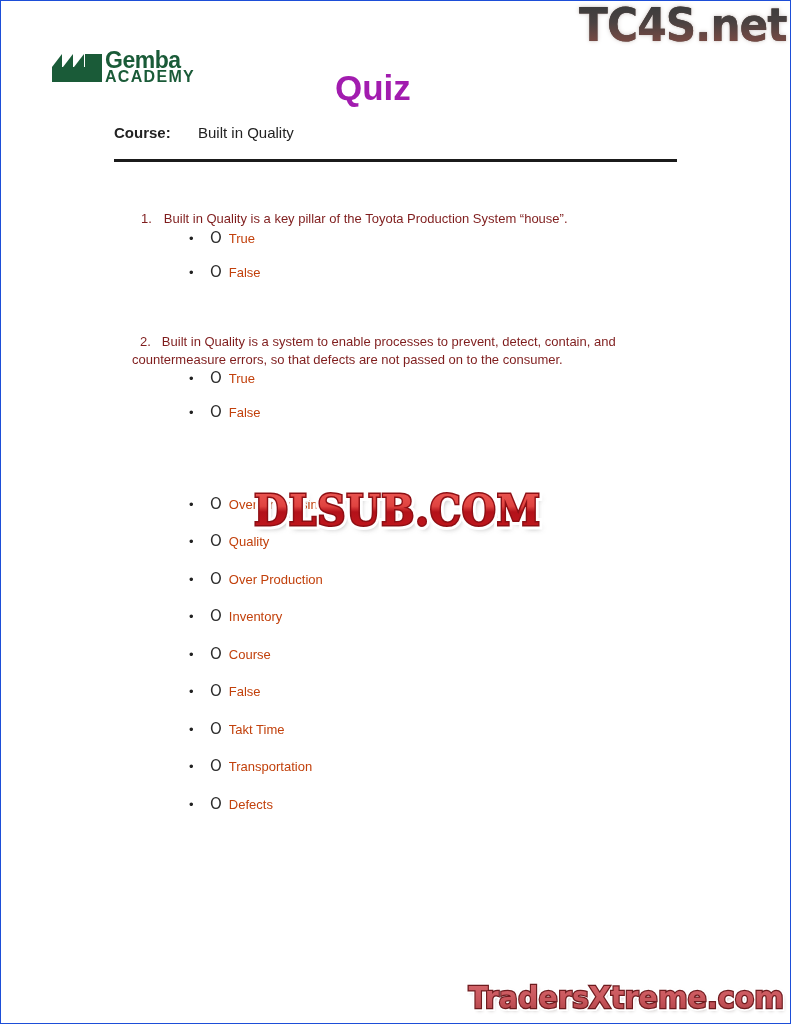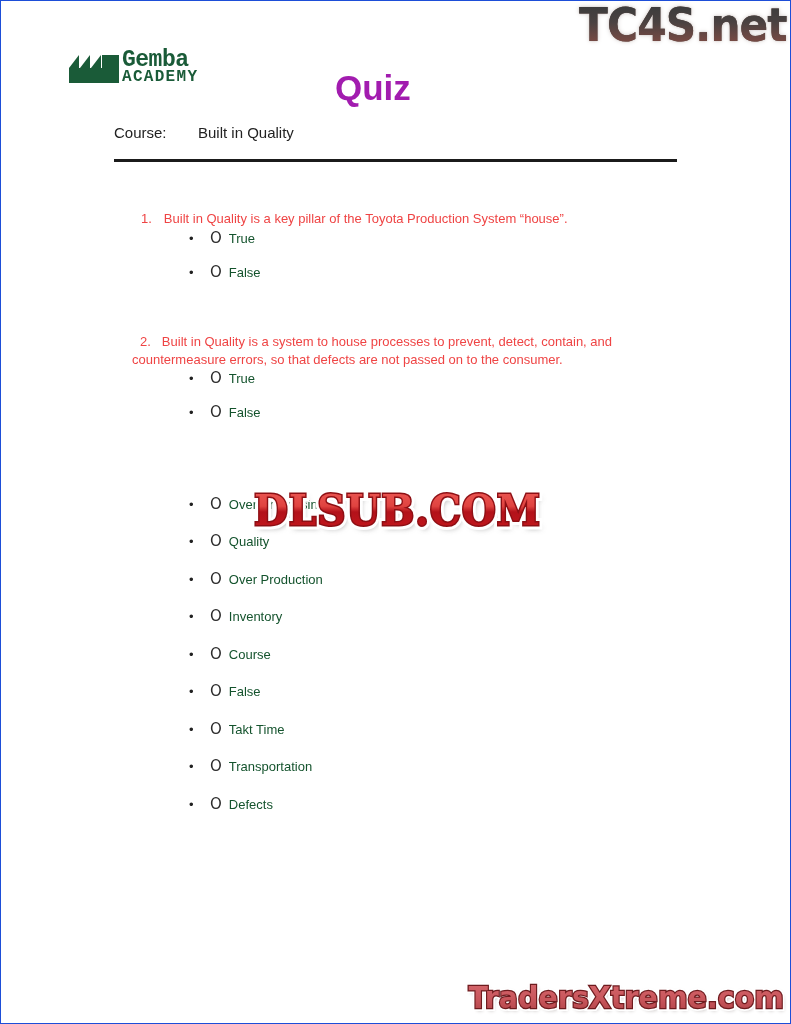--- a/index.html
+++ b/index.html
@@ -31,49 +31,49 @@
 
   
   .wm-traders{right:6px;bottom:8px;z-index:6;transform:scaleX(.92);transform-origin:bottom right;}
   .wm-traders>span{font:bold 31px "DejaVu Sans",sans-serif;letter-spacing:0;line-height:36px;}
   .wm-traders .l1{color:#fff;-webkit-text-stroke:6px #fff;text-shadow:0 0 4px #b5b0af,2px 3px 4px #c9c4c3;}
   .wm-traders .l2{color:#6e1b1e;-webkit-text-stroke:2.5px #6e1b1e;}
   .wm-traders .l3{background:linear-gradient(#d4666c 10%,#c9565c 55%,#b04347 95%);
                   -webkit-background-clip:text;background-clip:text;color:transparent;}
 
   
-  .logo{position:absolute;left:68px;top:49px;display:flex;align-items:flex-end;font-family:Liberation Mono, monospace;}
+  .logo{position:absolute;left:51px;top:49px;display:flex;align-items:flex-start;}
   .logo svg{width:50px;height:32px;display:block;}
   .logo-text{margin-left:3px;display:flex;flex-direction:column;}
   .logo-name{font-size:23px;font-weight:bold;color:#1a5b38;line-height:21px;letter-spacing:-.5px;}
   .logo-sub{font-size:16px;font-weight:bold;color:#1a5b38;letter-spacing:1.3px;line-height:12px;}
   .title{position:absolute;left:334px;top:44px;font-size:35px;font-weight:bold;color:#a21caf;line-height:40px;}
 
   
   .course{position:absolute;left:113px;top:123px;font-size:15px;color:#222;}
-  .course .clabel{display:inline-block;width:84px;}
+  .course .clabel{display:inline-block;width:84px;font-weight:bold;}
   .rule{position:absolute;left:113px;top:158px;width:563px;height:2.5px;background:#1b1b1b;}
 
   
-  .q{position:absolute;font-size:13px;line-height:17.5px;color:#ef4444;}
+  .q{position:absolute;font-size:13px;line-height:17.5px;color:#7f1d1d;}
   .qnum{margin-right:12px;}
   .q1{left:140px;top:196px;width:560px;}
   .q2{left:131px;top:319px;width:540px;}
   .q2 .qnum{margin-left:8px;margin-right:11px;}
   .q3{left:140px;top:458px;width:610px;}
 
   .opts{position:absolute;left:188px;z-index:1;}
   .opts-q1{top:227px;}
   .opts-q2{top:367px;}
   .opts-q3{top:493px;}
   .opt{display:flex;align-items:center;height:20px;margin-bottom:14px;}
   .opts-q3 .opt{margin-bottom:17.5px;}
   .dot{width:21px;font-size:13px;color:#222;}
   .radio{font-size:15px;line-height:15px;margin-right:7px;color:#2b2b2b;font-family:"DejaVu Sans",sans-serif;}
-  .olabel{font-size:13px;color:#14532d;}
+  .olabel{font-size:13px;color:#c2410c;}
 </style>
 </head>
 <body>
 
 <div class="page">
 
   <div class="wm wm-tc4s">
     <span class="l1">TC4S.net</span>
     <span class="l2">TC4S.net</span>
     <span class="l3">TC4S.net</span>
@@ -126,21 +126,21 @@
       </div>
 
       <div class="opt">
         <span class="dot">•</span>
         <span class="radio">O</span>
         <span class="olabel">False</span>
       </div>
     </div>
 
   <p class="q q2">
-    <span class="qnum">2.</span><span>Built in Quality is a system to house processes to prevent, detect, contain, and countermeasure errors, so that defects are not passed on to the consumer.</span>
+    <span class="qnum">2.</span><span>Built in Quality is a system to enable processes to prevent, detect, contain, and countermeasure errors, so that defects are not passed on to the consumer.</span>
   </p>
   <div class="opts opts-q2">
 
       <div class="opt">
         <span class="dot">•</span>
         <span class="radio">O</span>
         <span class="olabel">True</span>
       </div>
 
       <div class="opt">

